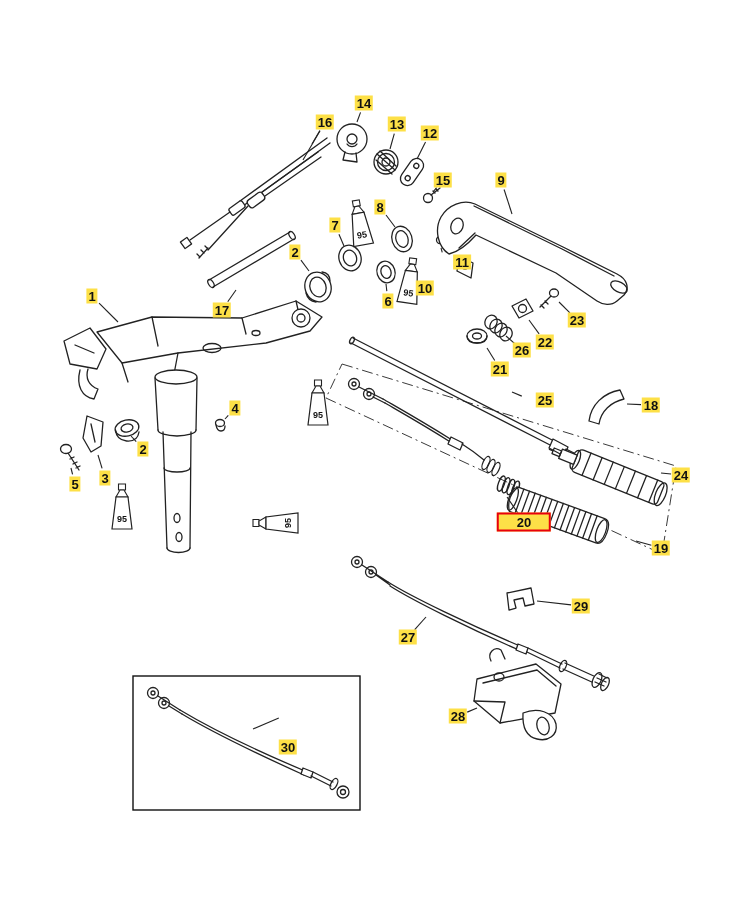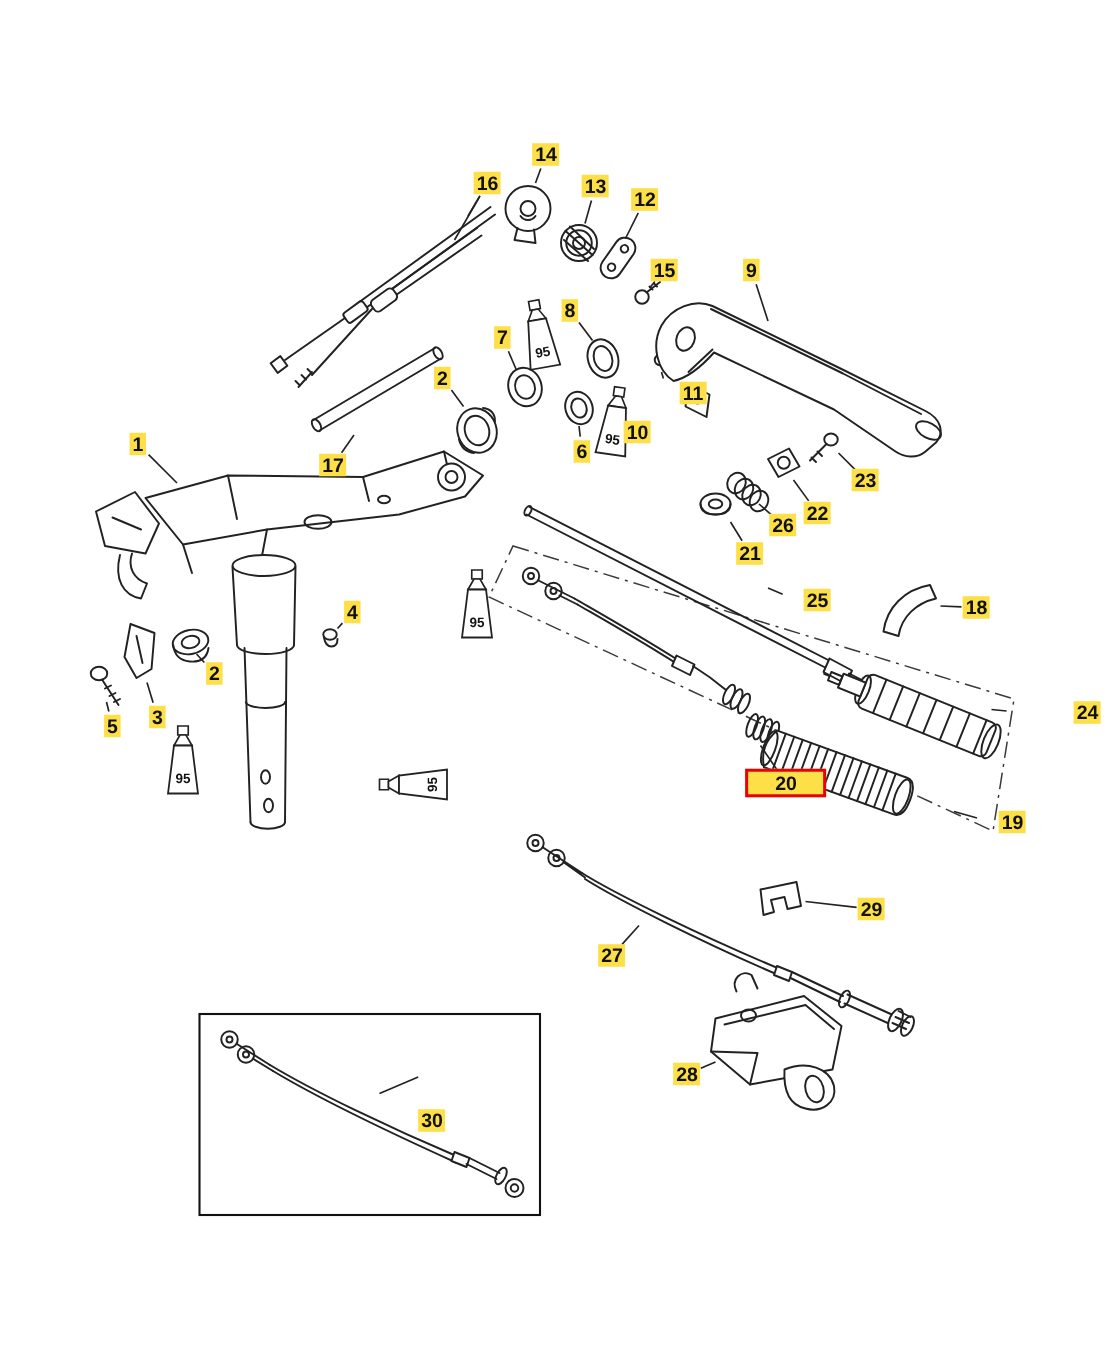--- a/index.html
+++ b/index.html
@@ -349,26 +349,26 @@
       <div class="part-label" style="left: 501px; top: 180px;">9</div>
       <div class="part-label" style="left: 425px; top: 288px;">10</div>
       <div class="part-label" style="left: 445px; top: 262px; margin-left: 17px;">11</div>
       <div class="part-label" style="left: 430px; top: 133px;">12</div>
       <div class="part-label" style="left: 397px; top: 124px;">13</div>
       <div class="part-label" style="left: 364px; top: 103px;">14</div>
       <div class="part-label" style="left: 443px; top: 180px;">15</div>
       <div class="part-label" style="left: 325px; top: 122px;">16</div>
       <div class="part-label" style="left: 222px; top: 310px;">17</div>
       <div class="part-label" style="left: 651px; top: 405px;">18</div>
-      <div class="part-label" style="left: 675px; top: 548px;">19</div>
+      <div class="part-label" style="left: 661px; top: 548px;">19</div>
       <div class="part-label highlight" style="left: 524px; top: 522px;">20</div>
       <div class="part-label" style="left: 500px; top: 369px;">21</div>
       <div class="part-label" style="left: 545px; top: 342px;">22</div>
       <div class="part-label" style="left: 577px; top: 320px;">23</div>
-      <div class="part-label" style="left: 681px; top: 475px; margin-left: 44px;">24</div>
+      <div class="part-label" style="left: 681px; top: 475px;">24</div>
       <div class="part-label" style="left: 525px; top: 400px; margin-left: 20px;">25</div>
       <div class="part-label" style="left: 522px; top: 350px;">26</div>
       <div class="part-label" style="left: 408px; top: 637px;">27</div>
       <div class="part-label" style="left: 458px; top: 716px; text-align: center;">28</div>
       <div class="part-label" style="left: 581px; top: 606px;">29</div>
       <div class="part-label" style="left: 288px; top: 714px; margin-top: 33px;">30</div>
     </div>
 
 </div>
 

